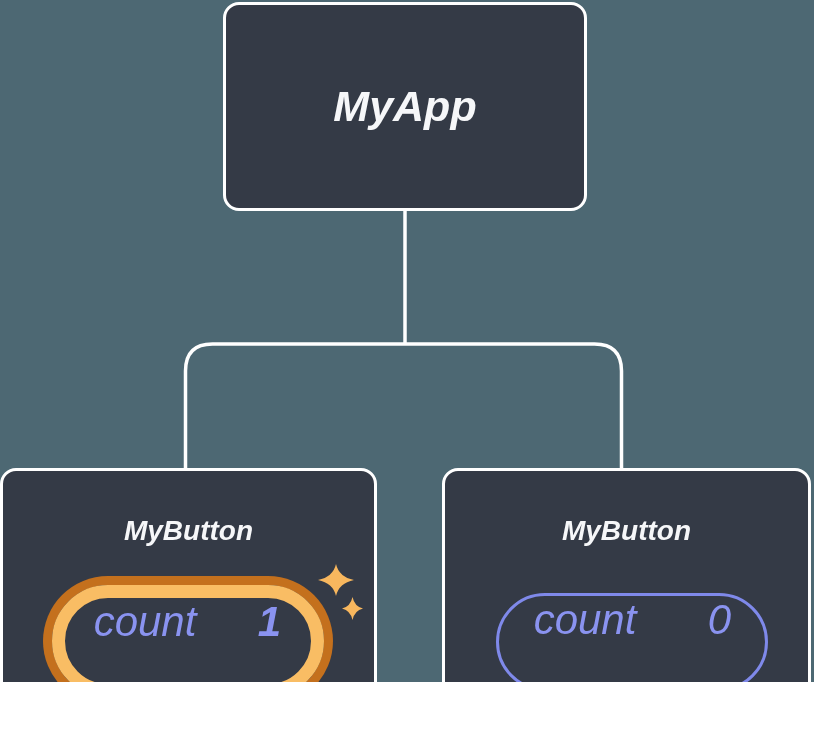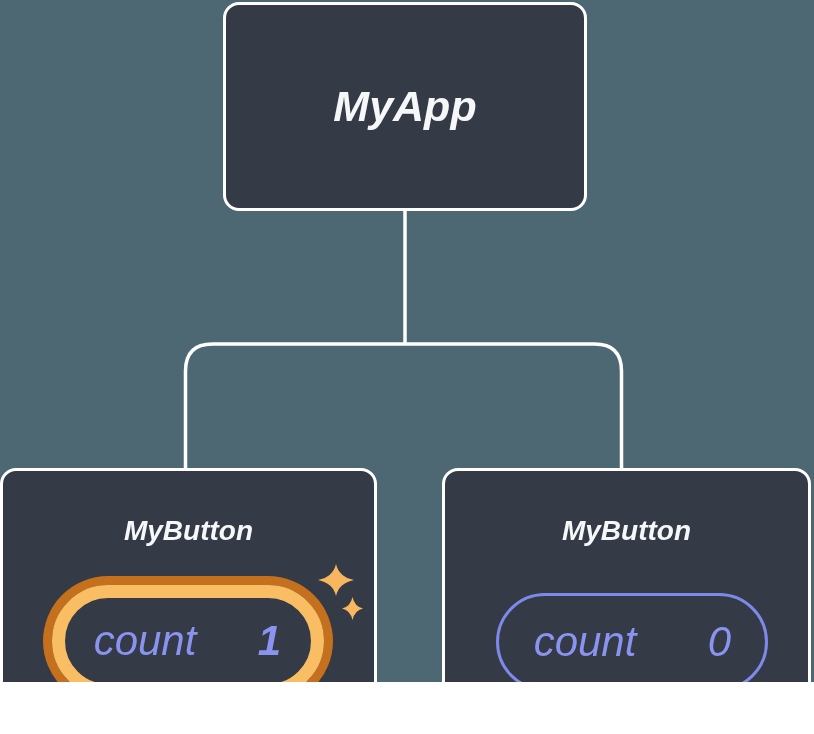--- a/index.html
+++ b/index.html
@@ -49,21 +49,21 @@
     top: 44px;
     text-align: center;
     font-size: 28px;
     font-weight: 600;
     color: #f6f7f9;
   }
   .pill {
     position: absolute;
     box-sizing: border-box;
     display: flex;
-    align-items: center;
+    align-items: flex-start;
   }
   .pill-highlight {
     left: 49px; top: 114px;
     width: 272px; height: 112px;
     border: 13px solid #f9bd64;
     border-radius: 60px;
     box-shadow: 0 0 0 9px #c4701d;
   }
   .pill-plain {
     left: 51px; top: 122px;

